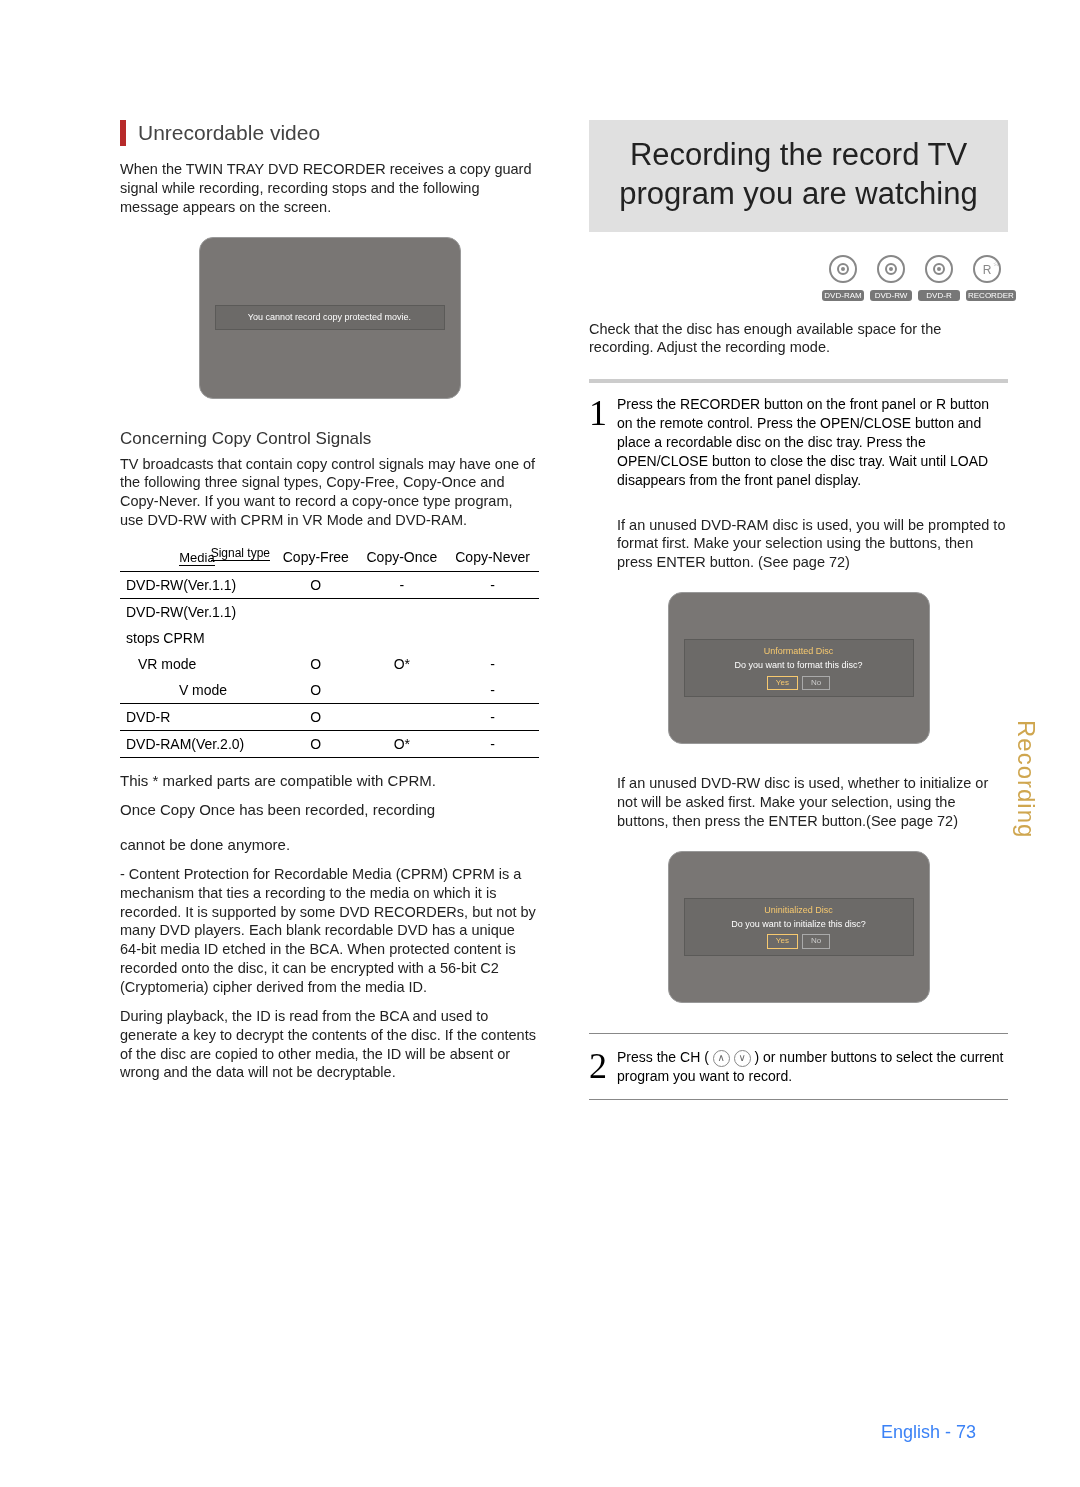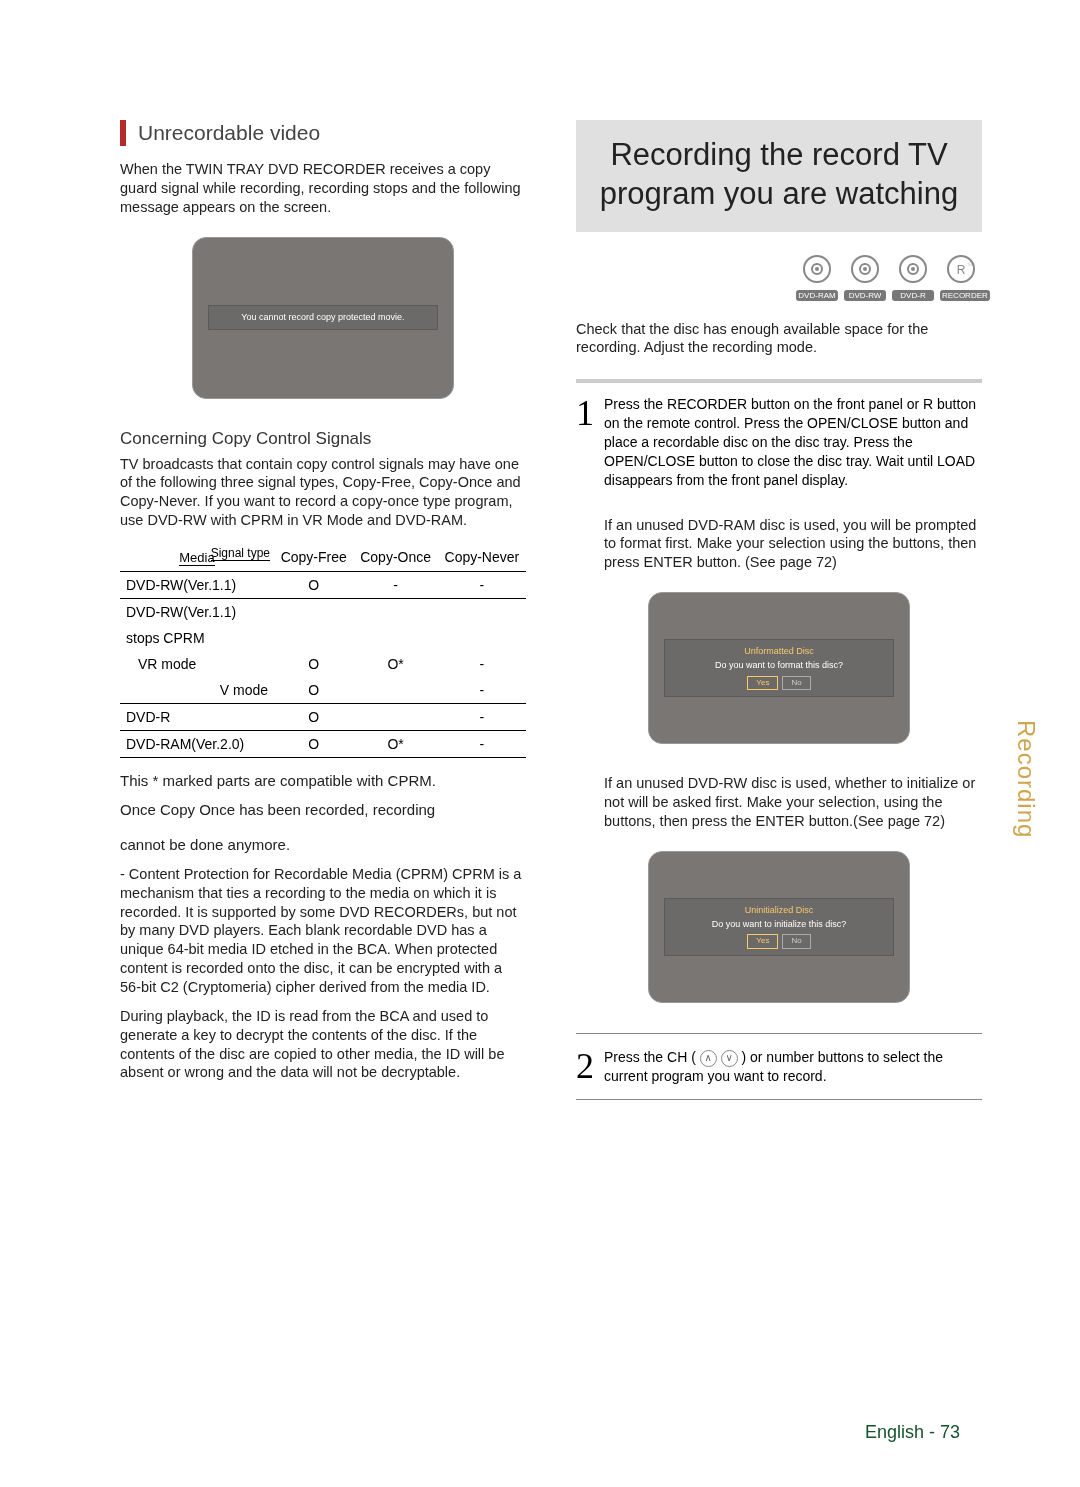--- a/index.html
+++ b/index.html
@@ -8,21 +8,21 @@
     background: #fff;
     font-family: Arial, Helvetica, sans-serif;
     color: #000;
   }
   .page {
     width: 1080px;
     height: 1487px;
     position: relative;
     background: #fff;
     box-sizing: border-box;
-    padding: 120px 98px 40px 120px;
+    padding: 120px 72px 40px 120px;
   }
   .columns {
     display: flex;
     gap: 50px;
   }
   .col {
     flex: 1;
     min-width: 0;
   }
   .section-heading {
@@ -179,23 +179,23 @@
     right: 40px;
     top: 720px;
     writing-mode: vertical-rl;
     font-size: 24px;
     color: #cfa64f;
     letter-spacing: 1px;
   }
   .footer {
     position: absolute;
     bottom: 44px;
-    right: 120px;
+    right: 104px;
     font-size: 18px;
-    color: #14532d;
+    color: #3b82f6;
   }
   .ch-btn {
     display: inline-block;
     border: 1px solid #888;
     border-radius: 50%;
     width: 15px;
     height: 15px;
     font-size: 10px;
     line-height: 14px;
     text-align: center;
@@ -257,21 +257,21 @@
               <td></td>
               <td></td>
             </tr>
             <tr style="border-bottom: none;">
               <td class="media-cell indent" style="text-align: left; padding-left: 18px;">VR mode</td>
               <td>O</td>
               <td>O*</td>
               <td>-</td>
             </tr>
             <tr>
-              <td class="media-cell indent" style="text-align: right; padding-left: 18px;">V mode</td>
+              <td class="media-cell indent" style="text-align: center; padding-left: 18px;">V mode</td>
               <td>O</td>
               <td></td>
               <td>-</td>
             </tr>
             <tr>
               <td class="media-cell" style="text-align: left;">DVD-R</td>
               <td>O</td>
               <td></td>
               <td>-</td>
             </tr>

